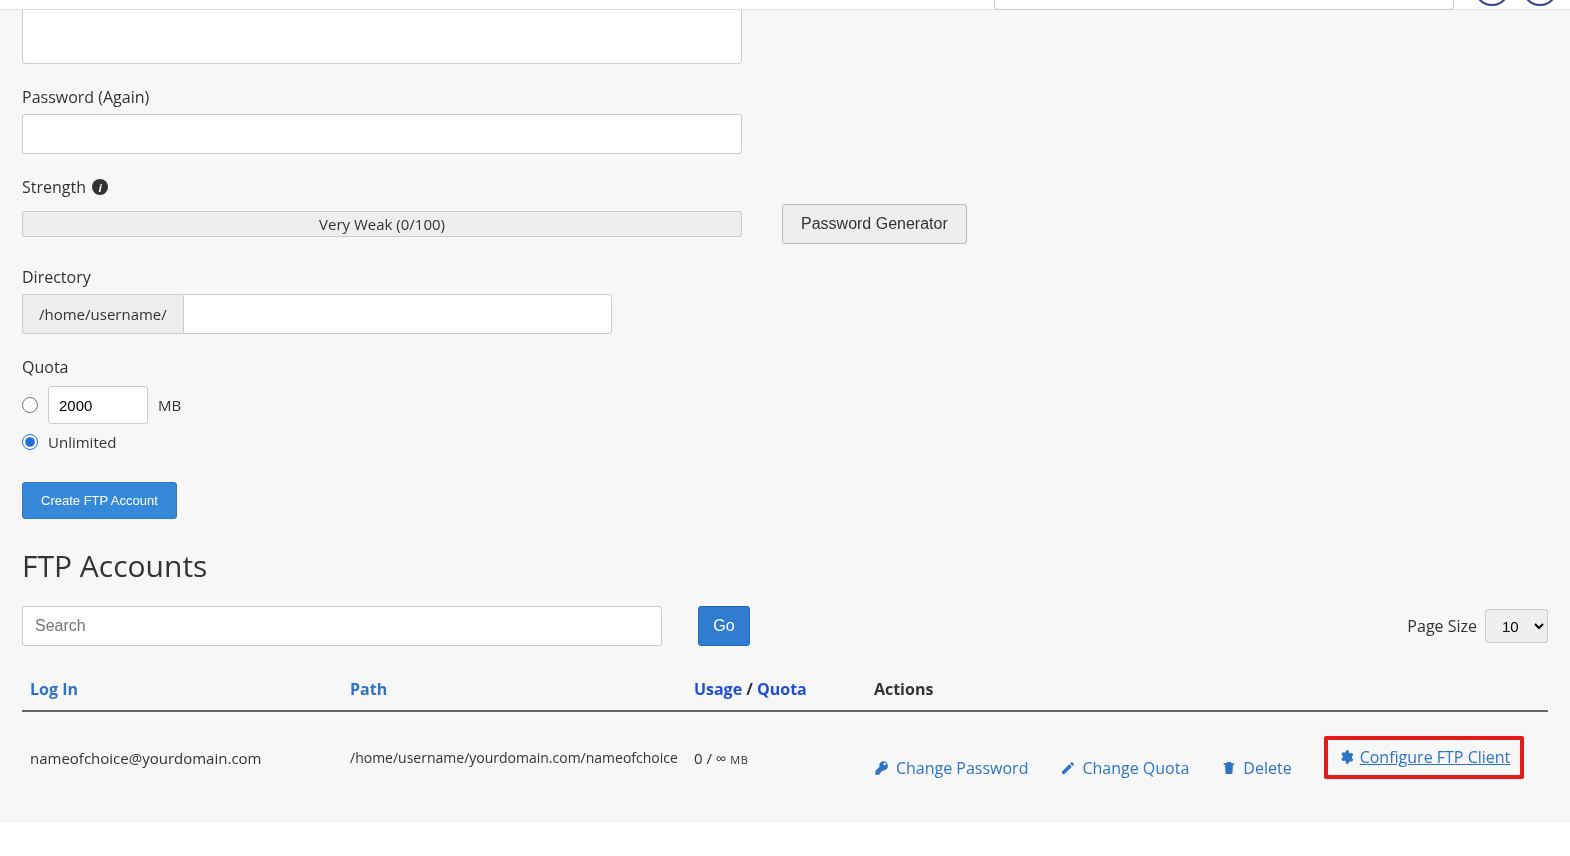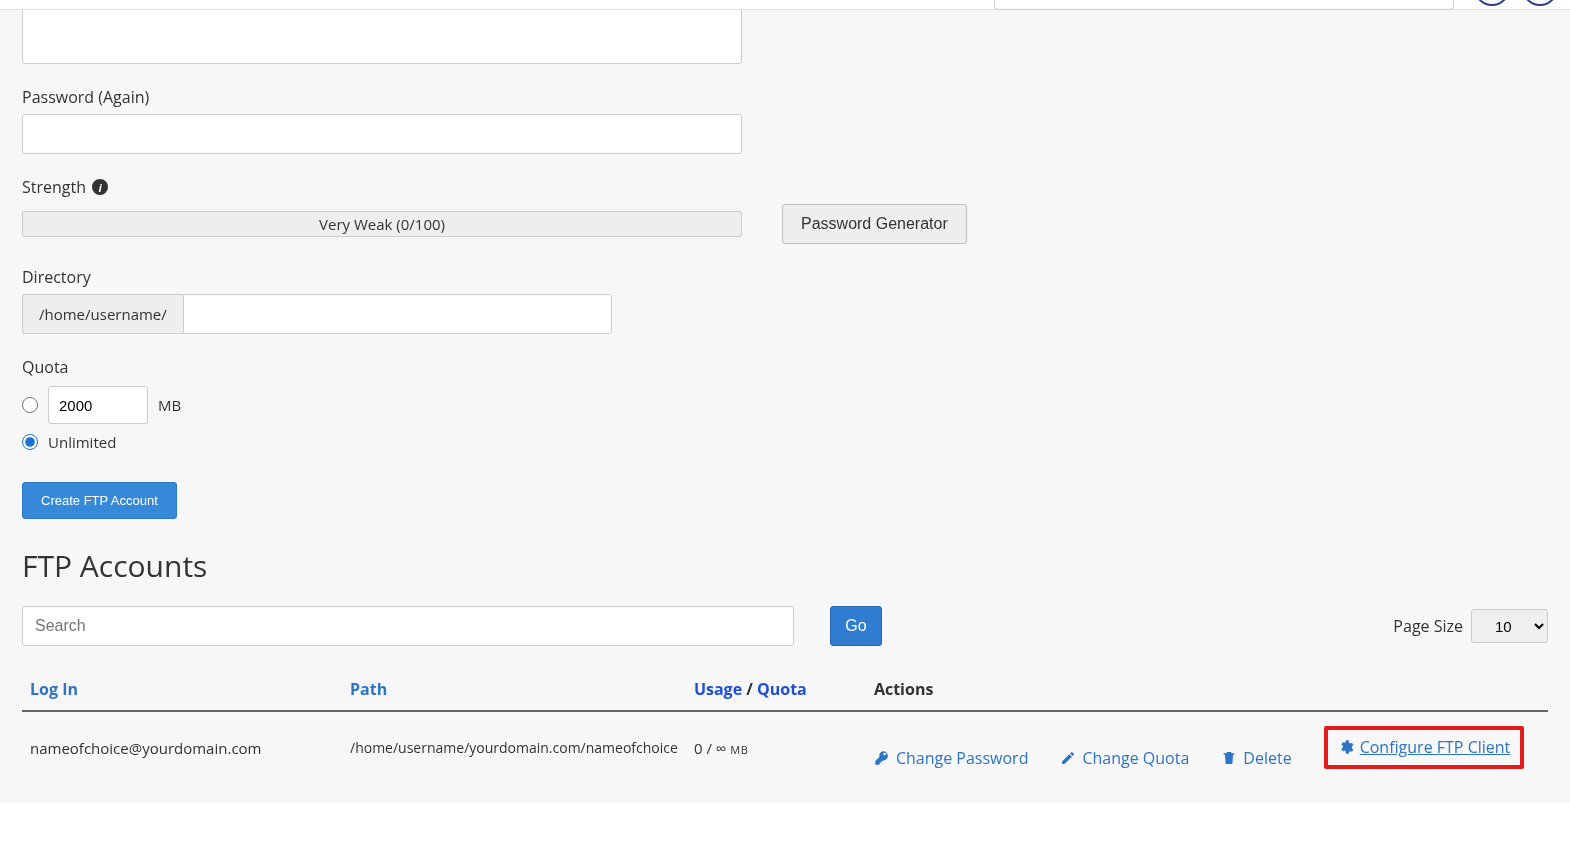--- a/index.html
+++ b/index.html
@@ -125,21 +125,21 @@
 }
 .h2 {
   font-size: 30px;
   font-weight: 400;
   color: #333;
   margin-top: 26px;
   margin-bottom: 20px;
 }
 .search-row { display: flex; align-items: center; gap: 36px; }
 .search-acct {
-  width: 772px;
+  width: 640px;
   height: 40px;
   border: 1px solid #ccc;
   border-radius: 3px;
   padding: 0 12px;
   font-size: 16px;
   color: #888;
 }
 .go-btn {
   background: #2f7cd1;
   border: 1px solid #2768b3;
@@ -148,28 +148,28 @@
   height: 40px;
   border-radius: 3px;
   font-size: 16px;
   cursor: pointer;
 }
 .page-size { margin-left: auto; display: flex; align-items: center; gap: 8px; font-size: 16px; }
 .page-size select {
   height: 34px;
   border: 1px solid #ccc;
   border-radius: 3px;
-  padding: 0 19px;
+  padding: 0 12px;
   font-size: 15px;
 }
 table { width: 100%; border-collapse: collapse; margin-top: 22px; }
 th { text-align: left; font-weight: 700; font-size: 16px; padding: 10px 8px; border-bottom: 2px solid #666; }
 th.sortable { color: #2e74c4; cursor: pointer; }
 th .quota-link { color: #1d4ed8; }
-td { padding: 14px 8px; font-size: 15px; vertical-align: middle; }
+td { padding: 24px 8px; font-size: 15px; vertical-align: middle; }
 .usage-sep { color: #333; }
 .usage-mb { font-size: 11px; letter-spacing: 0.5px; }
 .action-link { color: #2e74c4; text-decoration: none; display: inline-flex; align-items: center; gap: 6px; font-size: 16px; cursor: pointer; }
 .action-link.underline { text-decoration: underline; }
 .actions-cell { display: flex; gap: 32px; align-items: flex-end; }
 .highlight-box {
   border: 4px solid #e21b1b;
   padding: 6px 10px;
   border-radius: 2px;
 }

